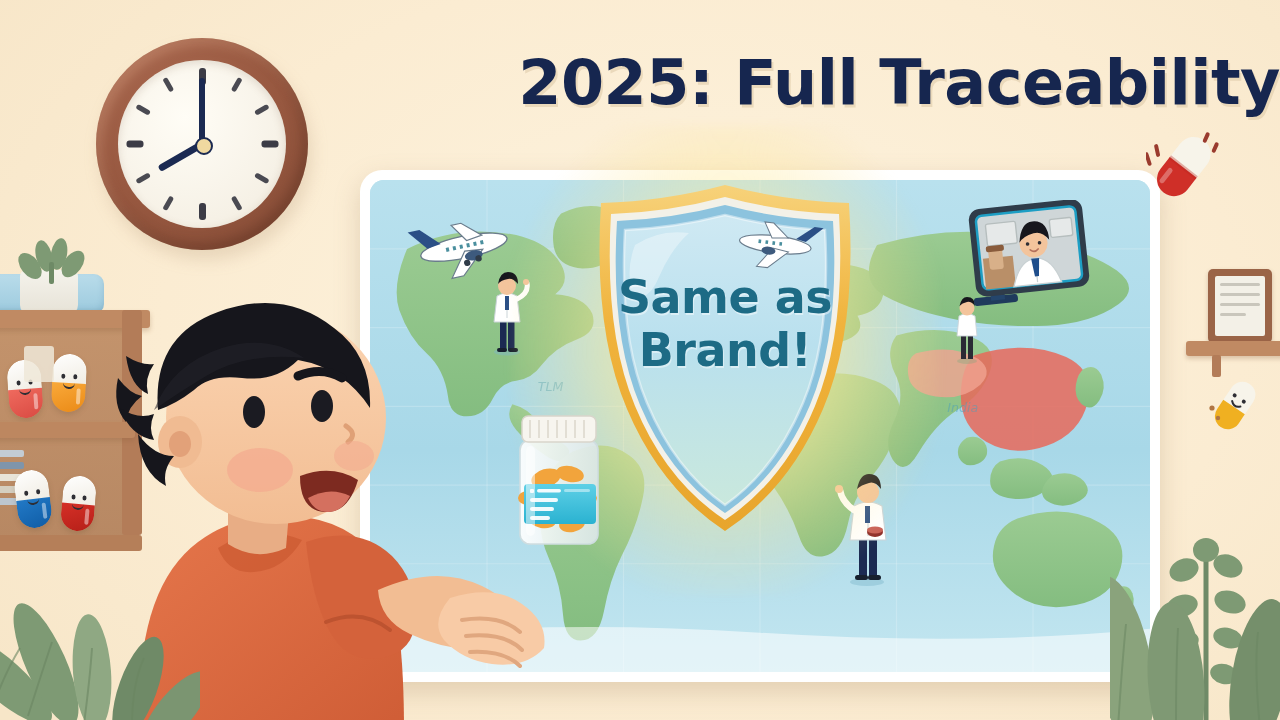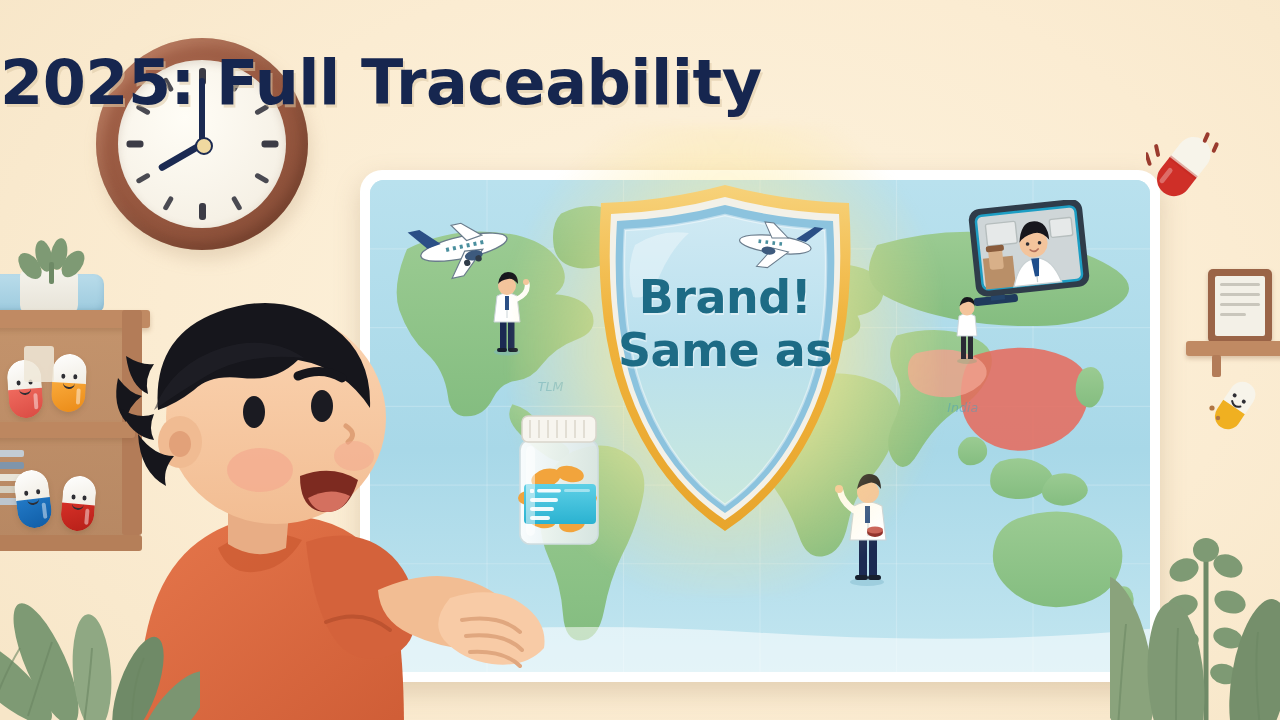--- a/index.html
+++ b/index.html
@@ -14,21 +14,21 @@
     background:
       radial-gradient(ellipse 900px 600px at 55% 45%, #fdf3de 0%, #fbecd2 60%, #f7e6c8 100%);
   }
 
   
   .abs{position:absolute;}
   .noevt{pointer-events:none;}
 
   
   #title{
-    left:0;right:0;top:46px;text-align:left;
+    left:0;right:0;top:46px;text-align:right;
     font-family:"DejaVu Sans", sans-serif;
     font-weight:bold;
     font-size:62px;
     letter-spacing:-0.5px;
     color:#16264f;
     text-shadow:2px 3px 0 rgba(220,200,165,.55);
     z-index:40;
   }
 
   
@@ -447,22 +447,22 @@
         <ellipse cx="34" cy="33" rx="7" ry="4" fill="#3d5a7d"></ellipse>
         <g fill="#4a8f9e">
             <rect x="23" y="23" width="2.6" height="3.6"></rect>
             <rect x="30" y="23" width="2.6" height="3.6"></rect>
           <rect x="37" y="23" width="2.6" height="3.6"></rect>
             <rect x="44" y="23" width="2.6" height="3.6"></rect>
           </g>
       </g>
     </svg>
     <div id="shield-text">
+      <div>Same as</div>
       <div>Brand!</div>
-      <div>Same as</div>
     </div>
   </div>
 
   <svg class="abs" id="boy" viewBox="0 0 560 440">
     <defs>
       <linearGradient id="shirtG" x1="0" y1="0" x2="1" y2="1">
         <stop offset="0%" stop-color="#e5764b"></stop>
         <stop offset="100%" stop-color="#cf5d36"></stop>
       </linearGradient>
       <linearGradient id="skinG" x1="0" y1="0" x2="0" y2="1">

